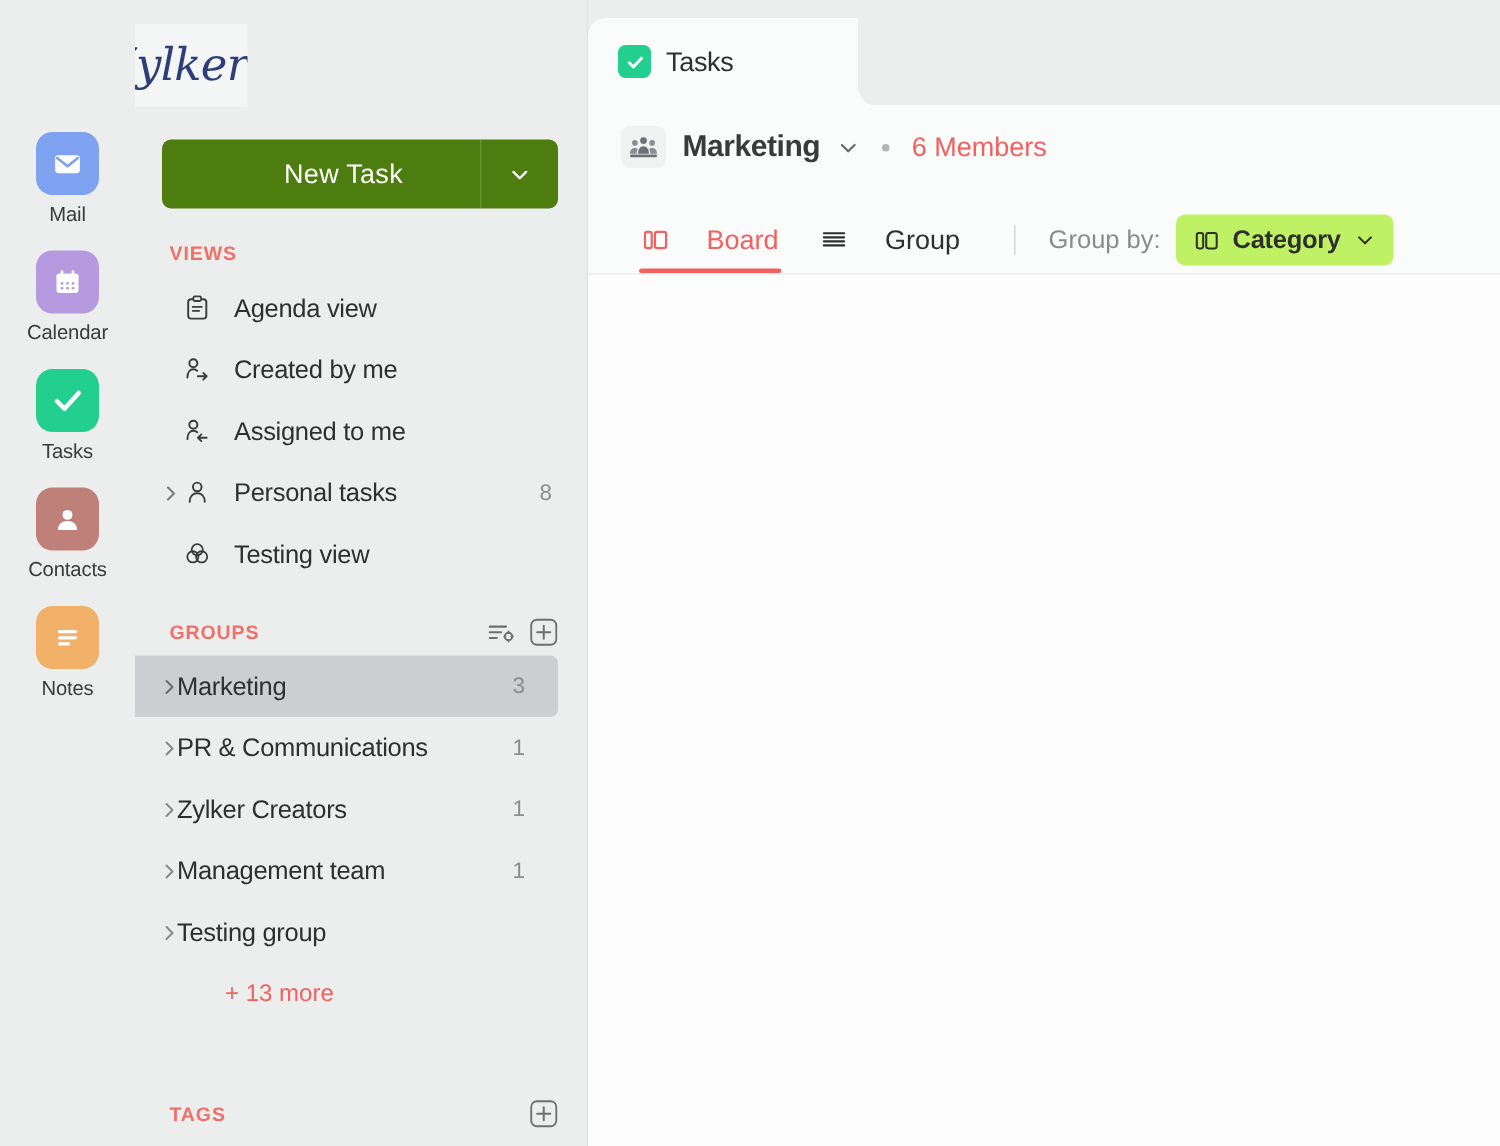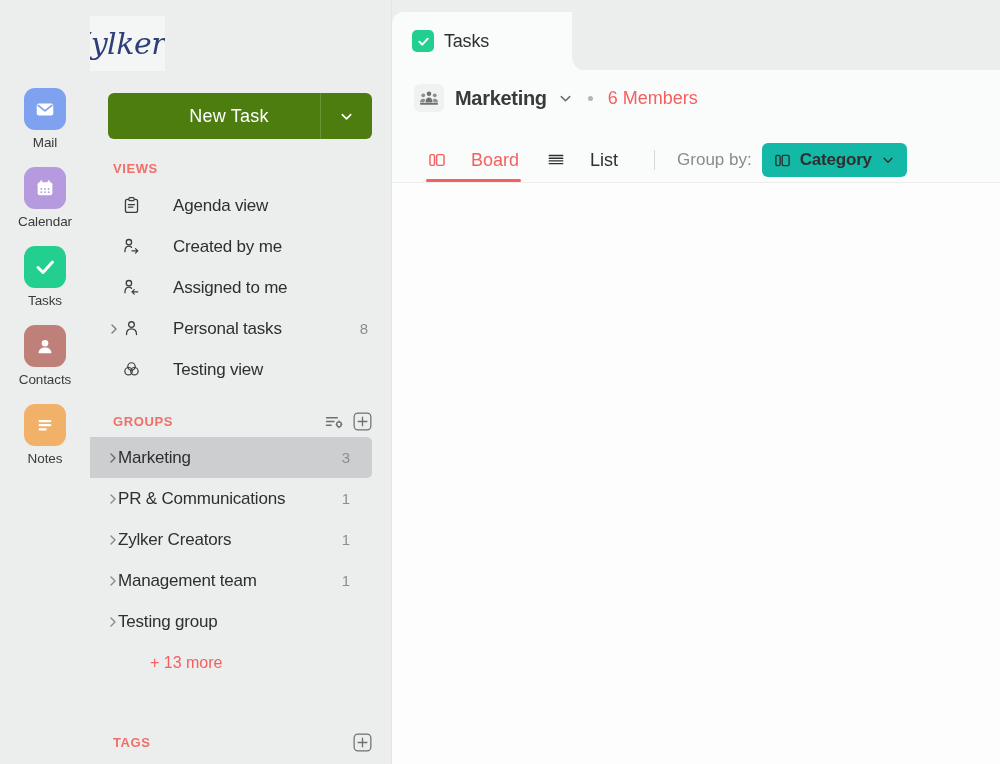--- a/index.html
+++ b/index.html
@@ -144,21 +144,21 @@
     display: flex; align-items: center; justify-content: center;
   }
   .v-icon {
     width: 26px;
     display: flex; align-items: center; justify-content: flex-start;
     flex-shrink: 0;
   }
   .v-label {
     font-size: 17px;
     color: #2f2f2f;
-    margin-left: 25px;
+    margin-left: 8px;
     letter-spacing: -0.2px;
     white-space: nowrap;
     text-align: right;
   }
   .v-count {
     margin-left: auto;
     font-size: 15px;
     color: #8d8d8d;
     padding-right: 4px;
   }
@@ -325,21 +325,21 @@
   .groupby-label {
     font-size: 17px;
     color: #8b8b8b;
     margin-right: 10px;
   }
   .groupby-pill {
     display: flex; align-items: center;
     gap: 9px;
     height: 34px;
     padding: 0 12px;
-    background: #14b8a6;
+    background: #bef264;
     border-radius: 6px;
     cursor: pointer;
   }
   .groupby-val {
     font-size: 17px;
     font-weight: bold;
     color: #2f2f2f;
     letter-spacing: -0.2px;
   }
 </style>
@@ -644,21 +644,21 @@
           </span>
           <span>Board</span>
         </div>
 
         <div class="vtab">
           <span style="display:flex;">
             <svg width="18" height="18" viewBox="0 0 20 20">
                 <path d="M2.5 5 H17.5 M2.5 8 H17.5 M2.5 11 H17.5 M2.5 14 H17.5" stroke="#2f2f2f" stroke-width="1.6" stroke-linecap="round"></path>
               </svg>
           </span>
-          <span>List</span>
+          <span>Group</span>
         </div>
 
         <div class="vdiv"></div>
 
         <span class="groupby-label">Group by:</span>
 
         <div class="groupby-pill">
           <span style="display:flex;">
             <svg width="17" height="17" viewBox="0 0 20 20">
                 <rect x="2.2" y="4" width="5" height="12" rx="1.6" stroke="#2f2f2f" stroke-width="1.6" fill="none"></rect>

